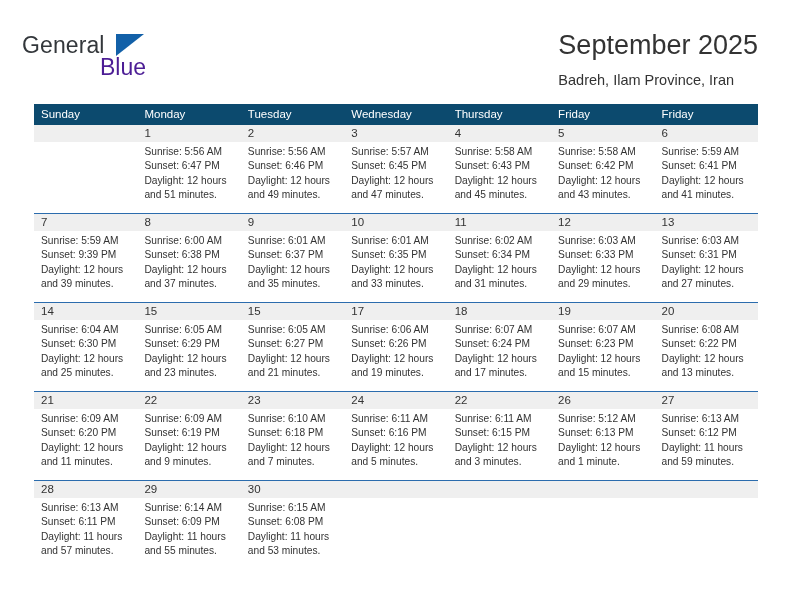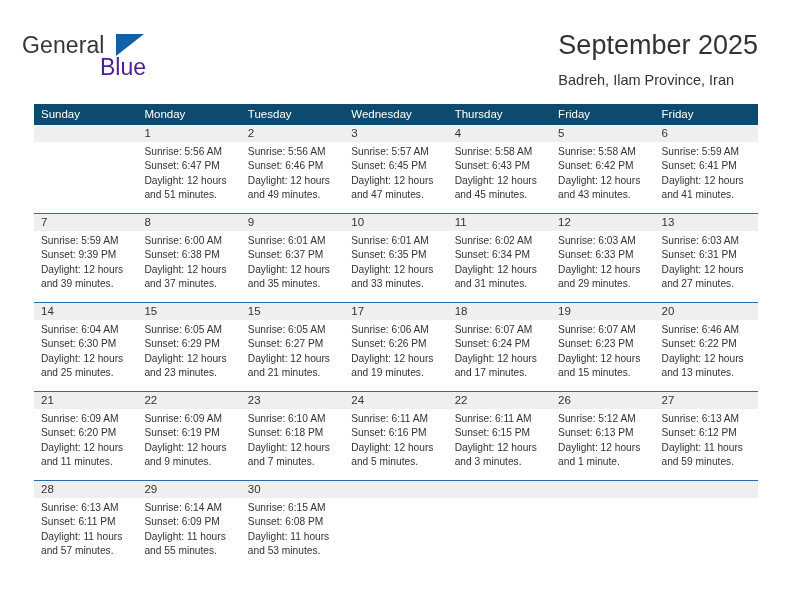--- a/index.html
+++ b/index.html
@@ -396,21 +396,21 @@
                 <div>Sunset: 6:23 PM</div>
                 <div>Daylight: 12 hours</div>
                 <div>and 15 minutes.</div>
               </div>
             </div>
           </td>
           <td>
             <div class="cell">
               <div class="daynum-band">20</div>
               <div class="cell-lines">
-                <div>Sunrise: 6:46 AM</div>
+                <div>Sunrise: 6:08 AM</div>
                 <div>Sunset: 6:22 PM</div>
                 <div>Daylight: 12 hours</div>
                 <div>and 13 minutes.</div>
               </div>
             </div>
           </td>
         </tr>
         <tr class="week-row">
           <td>
             <div class="cell">

